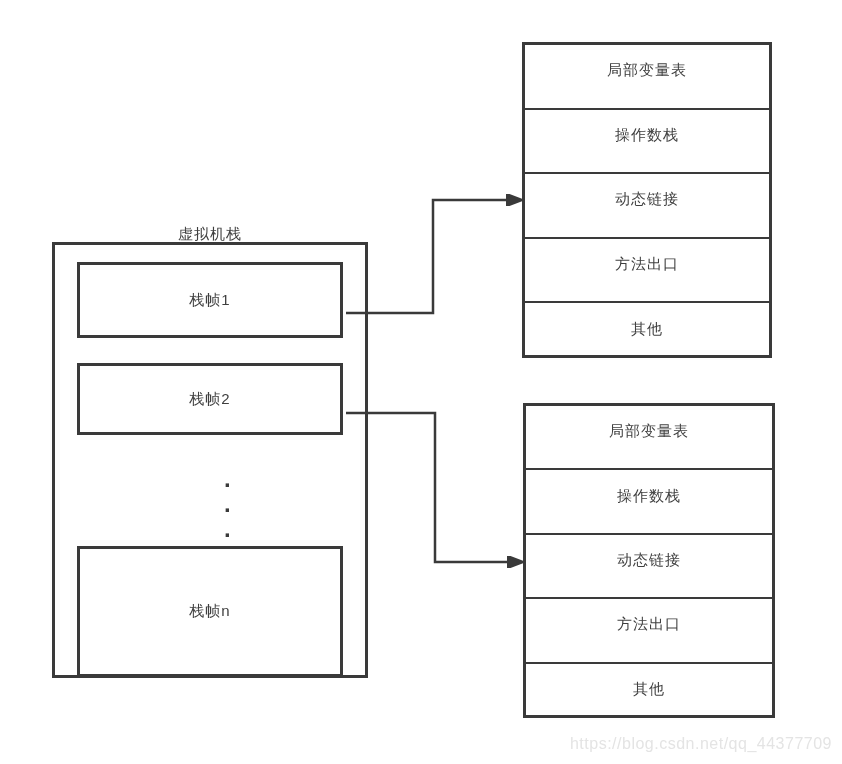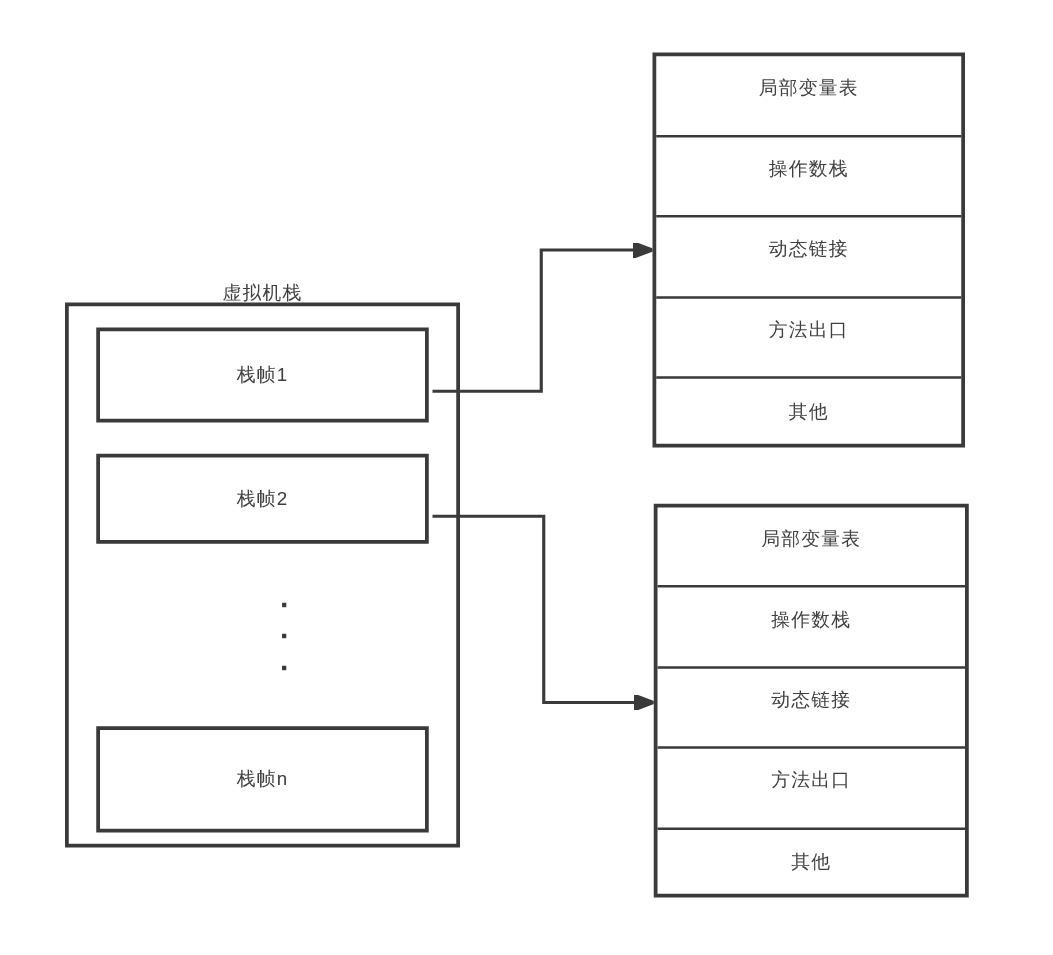--- a/index.html
+++ b/index.html
@@ -29,21 +29,21 @@
   }
   .frame{
     position:absolute;left:77px;width:266px;
     border:3px solid var(--line);box-sizing:border-box;
     display:flex;align-items:center;justify-content:center;
     font-size:15px;color:var(--text);background:var(--background);
     letter-spacing:1px;
   }
   .frame.f1{top:262px;height:76px;}
   .frame.f2{top:363px;height:72px;}
-  .frame.fn{top:546px;height:85px;margin-top:35px;}
+  .frame.fn{top:546px;height:131px;}
   .dots{
     position:absolute;left:214px;top:478px;width:28px;height:64px;
     display:flex;flex-direction:column;align-items:center;justify-content:space-between;
     color:var(--line);
   }
   .dots span{
     font-size:24px;line-height:14px;font-weight:bold;
     display:block;
   }
   
@@ -118,14 +118,15 @@
   </div>
 
   <div class="detail-table t2">
     <div class="cell">局部变量表</div>
     <div class="cell">操作数栈</div>
     <div class="cell">动态链接</div>
     <div class="cell">方法出口</div>
     <div class="cell">其他</div>
   </div>
 
+  <div class="watermark">https://blog.csdn.net/qq_44377709</div>
 
 </div>
 
 </body></html>

